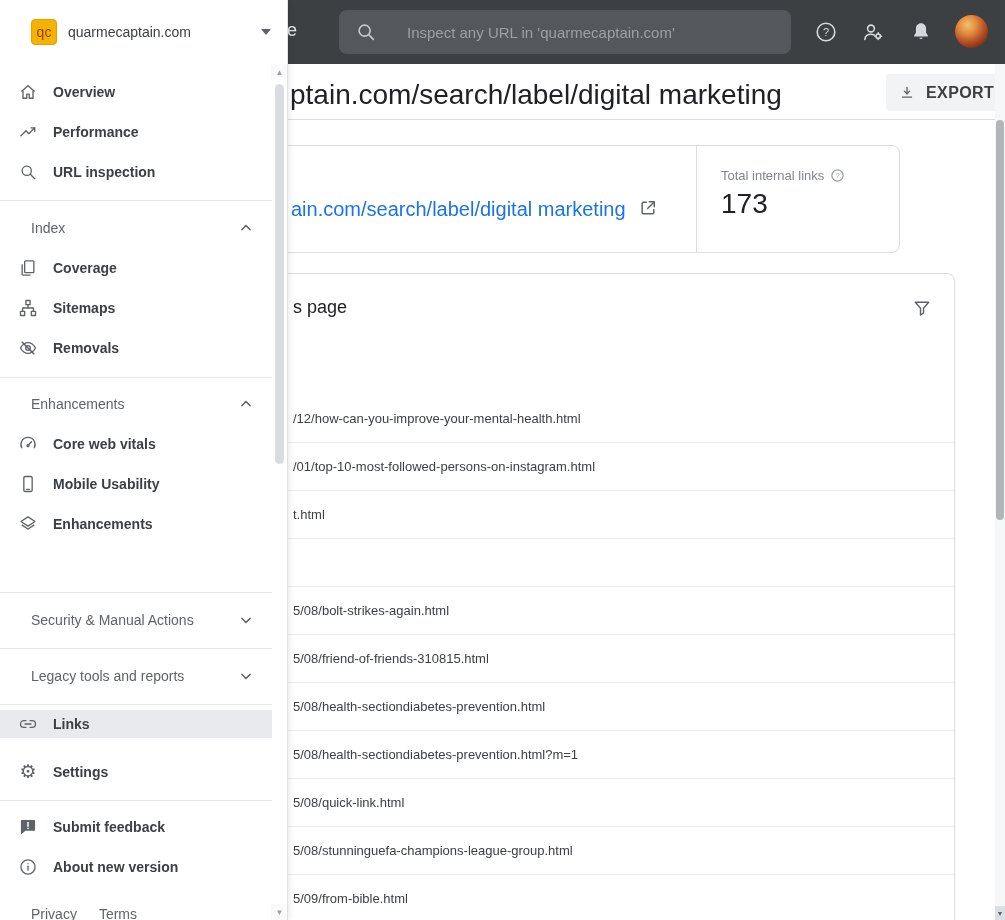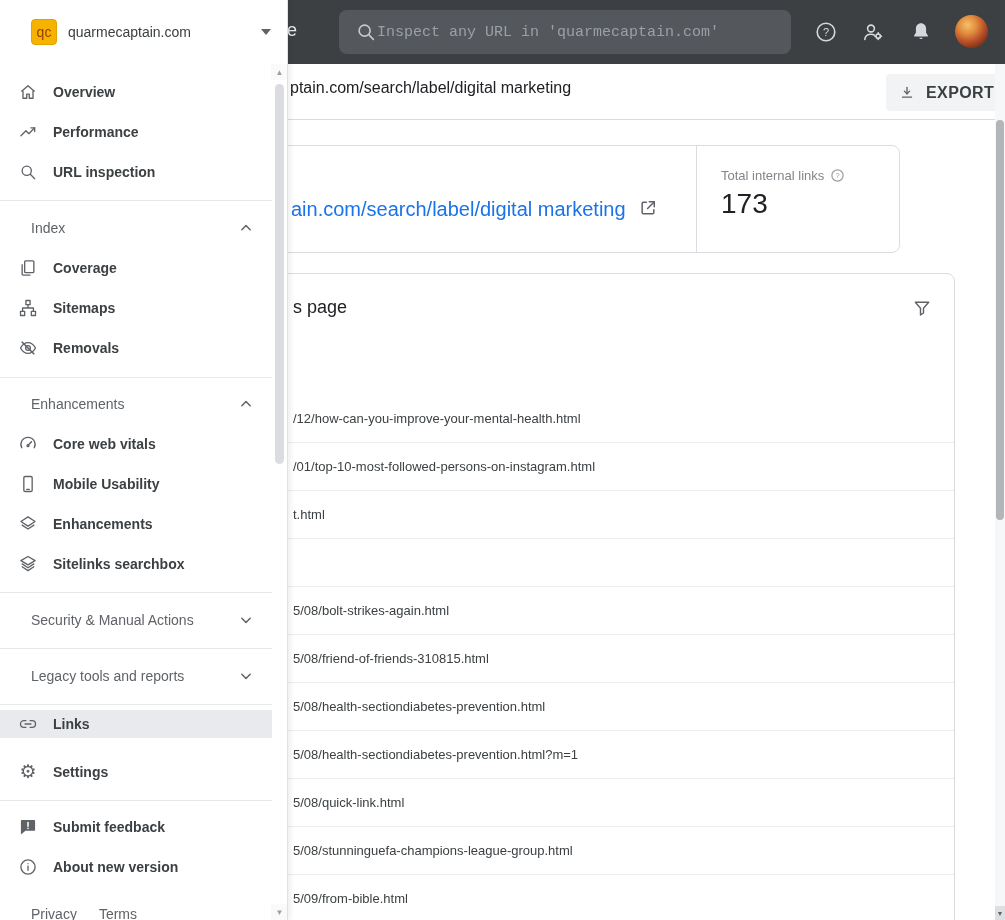--- a/index.html
+++ b/index.html
@@ -3,34 +3,34 @@
 <meta charset="utf-8">
 <style>
   * { margin:0; padding:0; box-sizing:border-box; }
   html,body { width:1005px; height:920px; overflow:hidden; }
   body { font-family:"Liberation Sans","DejaVu Sans",sans-serif; background:#fff; position:relative; color:#3c4043; }
 
   
   .topbar { position:absolute; top:0; left:0; width:1005px; height:64px; background:#3c4043; z-index:2; }
   .logo-frag { position:absolute; left:287px; top:20px; font-size:18px; color:#e3e5e8; }
   .search-box { position:absolute; left:339px; top:10px; width:452px; height:44px; background:#54585d;
-                border-radius:8px; display:flex; align-items:center; padding:0 16px; gap:0;font-family:Liberation Mono, monospace; }
+                border-radius:8px; display:flex; align-items:center; padding:0 16px; gap:30px; }
   .search-box input { background:transparent; border:none; outline:none; color:#e8eaed; font-size:15px;
                 width:100%; font-family:inherit; }
   .search-box input::placeholder { color:#9aa0a6; }
   .top-icon { position:absolute; top:19px; width:26px; height:26px; display:flex; align-items:center;
               justify-content:center; cursor:pointer; }
   .avatar { position:absolute; left:955px; top:15px; width:33px; height:33px; border-radius:50%;
             background:radial-gradient(circle at 38% 30%, #f6c06b 0%, #e08a3c 30%, #b8502a 55%, #6e2a12 85%, #4a1c0c 100%);
             cursor:pointer; }
 
   
   .title-row { position:absolute; top:64px; left:0; width:1005px; height:56px; background:#fff;
                border-bottom:1px solid #dadce0; z-index:1; }
-  .page-title { position:absolute; left:290px; top:15px; font-size:16px; color:#202124; white-space:nowrap; }
+  .page-title { position:absolute; left:290px; top:15px; font-size:28px; color:#202124; white-space:nowrap; }
   .export-btn { position:absolute; left:886px; top:10px; height:37px; padding:0 16px 0 12px; display:flex;
                 align-items:center; gap:10px; background:#f1f3f4; border-radius:4px; color:#3c4043;
                 font-size:16px; font-weight:bold; letter-spacing:.4px; cursor:pointer; }
 
   
   .card-target { position:absolute; left:250px; top:145px; width:650px; height:108px; background:#fff;
                  border:1px solid #dadce0; border-radius:8px; z-index:1; }
   .target-link { position:absolute; left:40px; top:52px; display:flex; align-items:flex-start; gap:12px;
                  font-size:20px; color:#1a73e8; cursor:pointer; white-space:nowrap; }
   .card-vdiv { position:absolute; left:445px; top:0; width:1px; height:106px; background:#dadce0; }
@@ -341,30 +341,20 @@
   <div class="nav-item" style="top:504px">
     <span class="nav-icon">
       <svg viewBox="0 0 24 24" width="20" height="20" fill="none" stroke="#5f6368" stroke-width="1.6" stroke-linejoin="round">
         <path d="M12 3.5 20.5 9 12 14.5 3.5 9z"></path>
           <path d="M4.5 13 12 18l7.5-5"></path>
       </svg>
     </span>
     <span>Enhancements</span>
   </div>
 
-  <div class="nav-item" style="top:544px">
-    <span class="nav-icon">
-      <svg viewBox="0 0 24 24" width="20" height="20" fill="none" stroke="#5f6368" stroke-width="1.6" stroke-linejoin="round">
-        <path d="M12 3 20.5 8 12 13 3.5 8z"></path>
-          <path d="M4.5 11.5 12 16.5l7.5-5"></path>
-          <path d="M4.5 15 12 20l7.5-5"></path>
-      </svg>
-    </span>
-    <span>Sitelinks searchbox</span>
-  </div>
 
   <div class="sb-divider" style="top:592px"></div>
 
   <div class="nav-section" style="top:600px">
     <span>Security &amp; Manual Actions</span>
     <span class="nav-chevron">
       <svg viewBox="0 0 24 24" width="20" height="20" fill="none" stroke="#5f6368" stroke-width="1.8" stroke-linecap="round" stroke-linejoin="round">
           <path d="M7 10l5 5 5-5"></path>
         </svg>
     </span>

